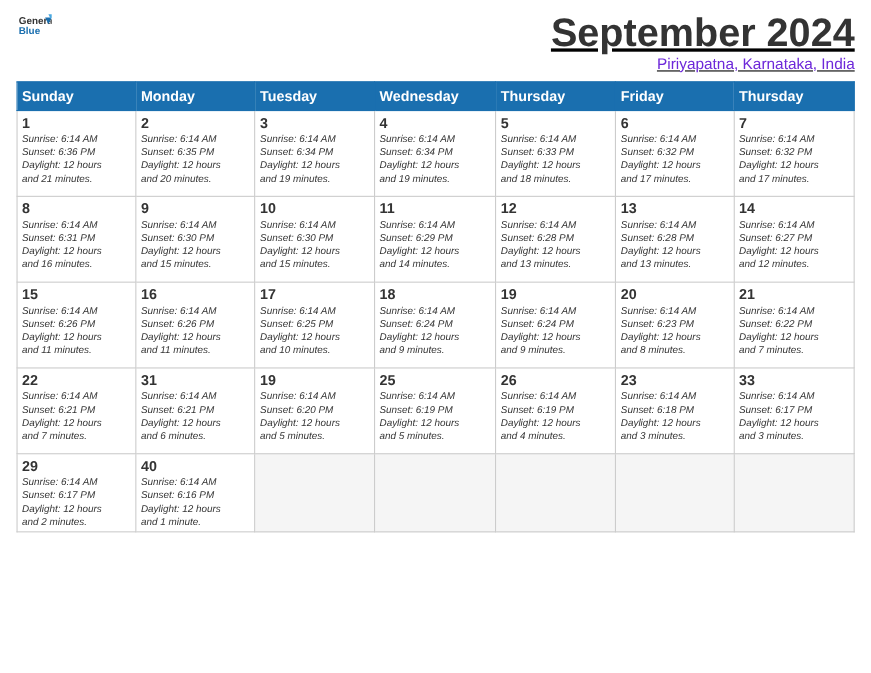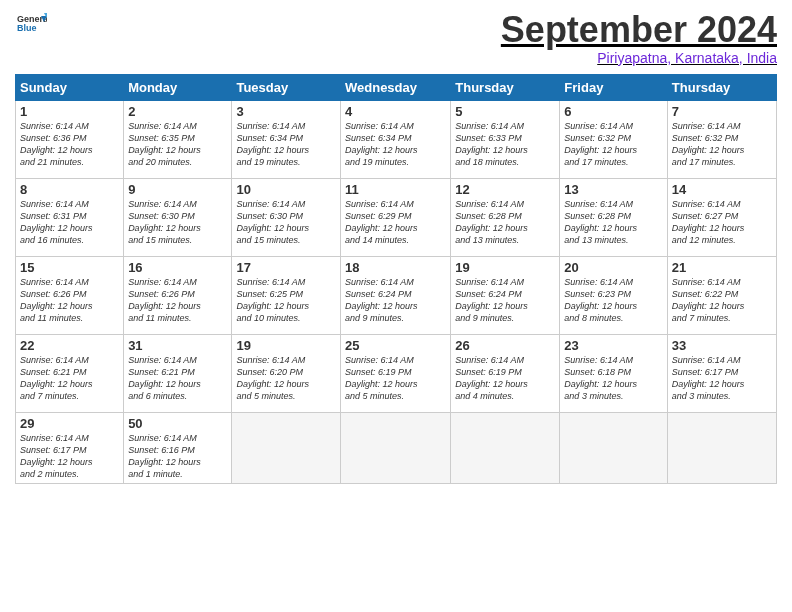--- a/index.html
+++ b/index.html
@@ -327,21 +327,21 @@
         </tr>
         <tr class="last-row">
           <td>
             <span class="day-num">29</span>
             <div class="day-info" style="white-space: pre-line;">Sunrise: 6:14 AM
 Sunset: 6:17 PM
 Daylight: 12 hours
 and 2 minutes.</div>
           </td>
           <td>
-            <span class="day-num">50</span>
+            <span class="day-num">40</span>
             <div class="day-info" style="white-space: pre-line;">Sunrise: 6:14 AM
 Sunset: 6:16 PM
 Daylight: 12 hours
 and 1 minute.</div>
           </td>
           <td class="empty"></td>
           <td class="empty"></td>
           <td class="empty"></td>
           <td class="empty"></td>
           <td class="empty"></td>

